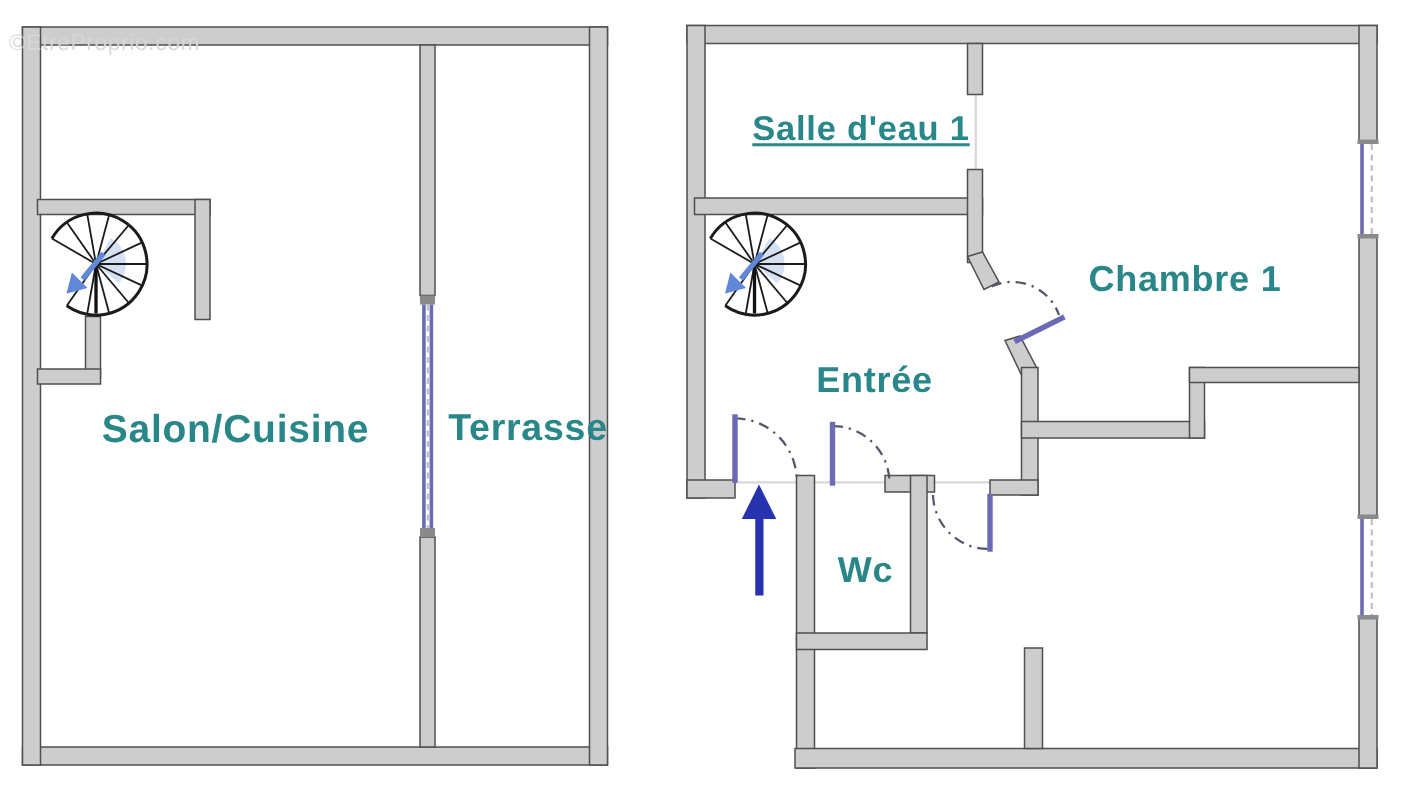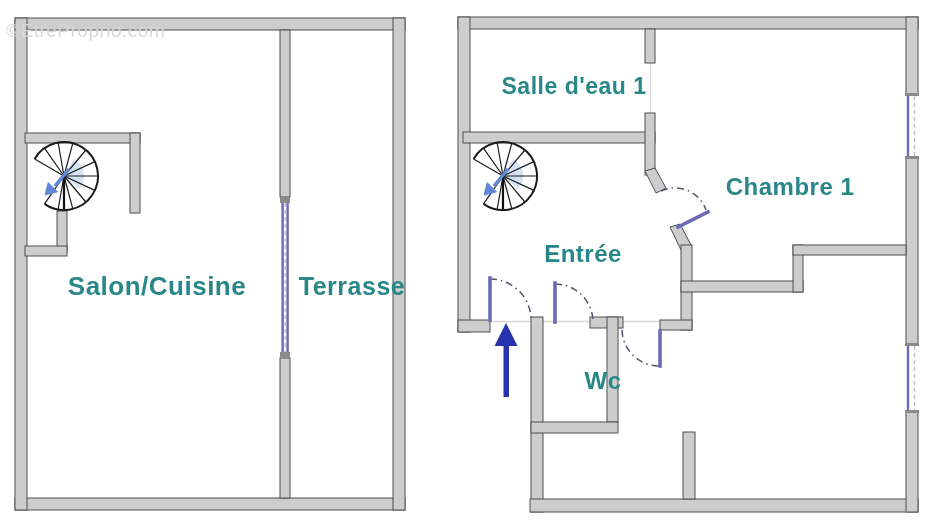--- a/index.html
+++ b/index.html
@@ -18,21 +18,21 @@
   .stair-arc{fill:none;stroke:#1b1b1b;stroke-width:2;}
   .stair-spoke{stroke:#1b1b1b;stroke-width:1.2;}
   .stair-newel{stroke:#111;stroke-width:2.2;}
   .stair-wedge{fill:var(--stair-step-highlight);opacity:.75;}
   .stair-arrow{fill:var(--stair-arrow-blue);stroke:var(--stair-arrow-blue);}
   .room-label{
     position:absolute;transform:translate(-50%,-50%);white-space:nowrap;
     color:var(--label-teal);font-weight:bold;letter-spacing:.5px;
   }
   .watermark{
-    position:absolute;left:6px;top:20px;font-size:19px;letter-spacing:.5px;
+    position:absolute;left:6px;top:20px;font-size:15px;letter-spacing:.5px;
     color:var(--watermark-gray);font-weight:500;opacity:.95;
   }
 </style>
 </head>
 <body>
 
 <div class="canvas">
 
   <svg width="949" height="525" viewBox="0 0 949 525">
 
@@ -158,19 +158,19 @@
         <polygon points="506,323 494.5,346 517.5,346"></polygon>
       </g>
 
       <use href="#spiral-stair" transform="translate(503,176)"></use>
     </g>
   </svg>
 
   <div class="room-label" style="left:157px;top:286px;font-size:26px;">Salon/Cuisine</div>
   <div class="room-label" style="left:352px;top:286px;font-size:25px;">Terrasse</div>
 
-  <div class="room-label" style="left:574px;top:86px;font-size:23px;">Salle d'eau 1</div>
+  <div class="room-label" style="left:574px;top:86px;font-size:23px;text-decoration:underline;">Salle d'eau 1</div>
   <div class="room-label" style="left:790px;top:151px;font-size:24px;margin-top:36px;">Chambre 1</div>
   <div class="room-label" style="left:583px;top:234px;font-size:24px;margin-top:20px;">Entrée</div>
-  <div class="room-label" style="left:577px;top:381px;font-size:24px;margin-left:26px;">Wc</div>
+  <div class="room-label" style="left:577px;top:381px;font-size:24px;">Wc</div>
 
   <div class="watermark">©EtreProprio.com</div>
 </div>
 
 </body></html>

